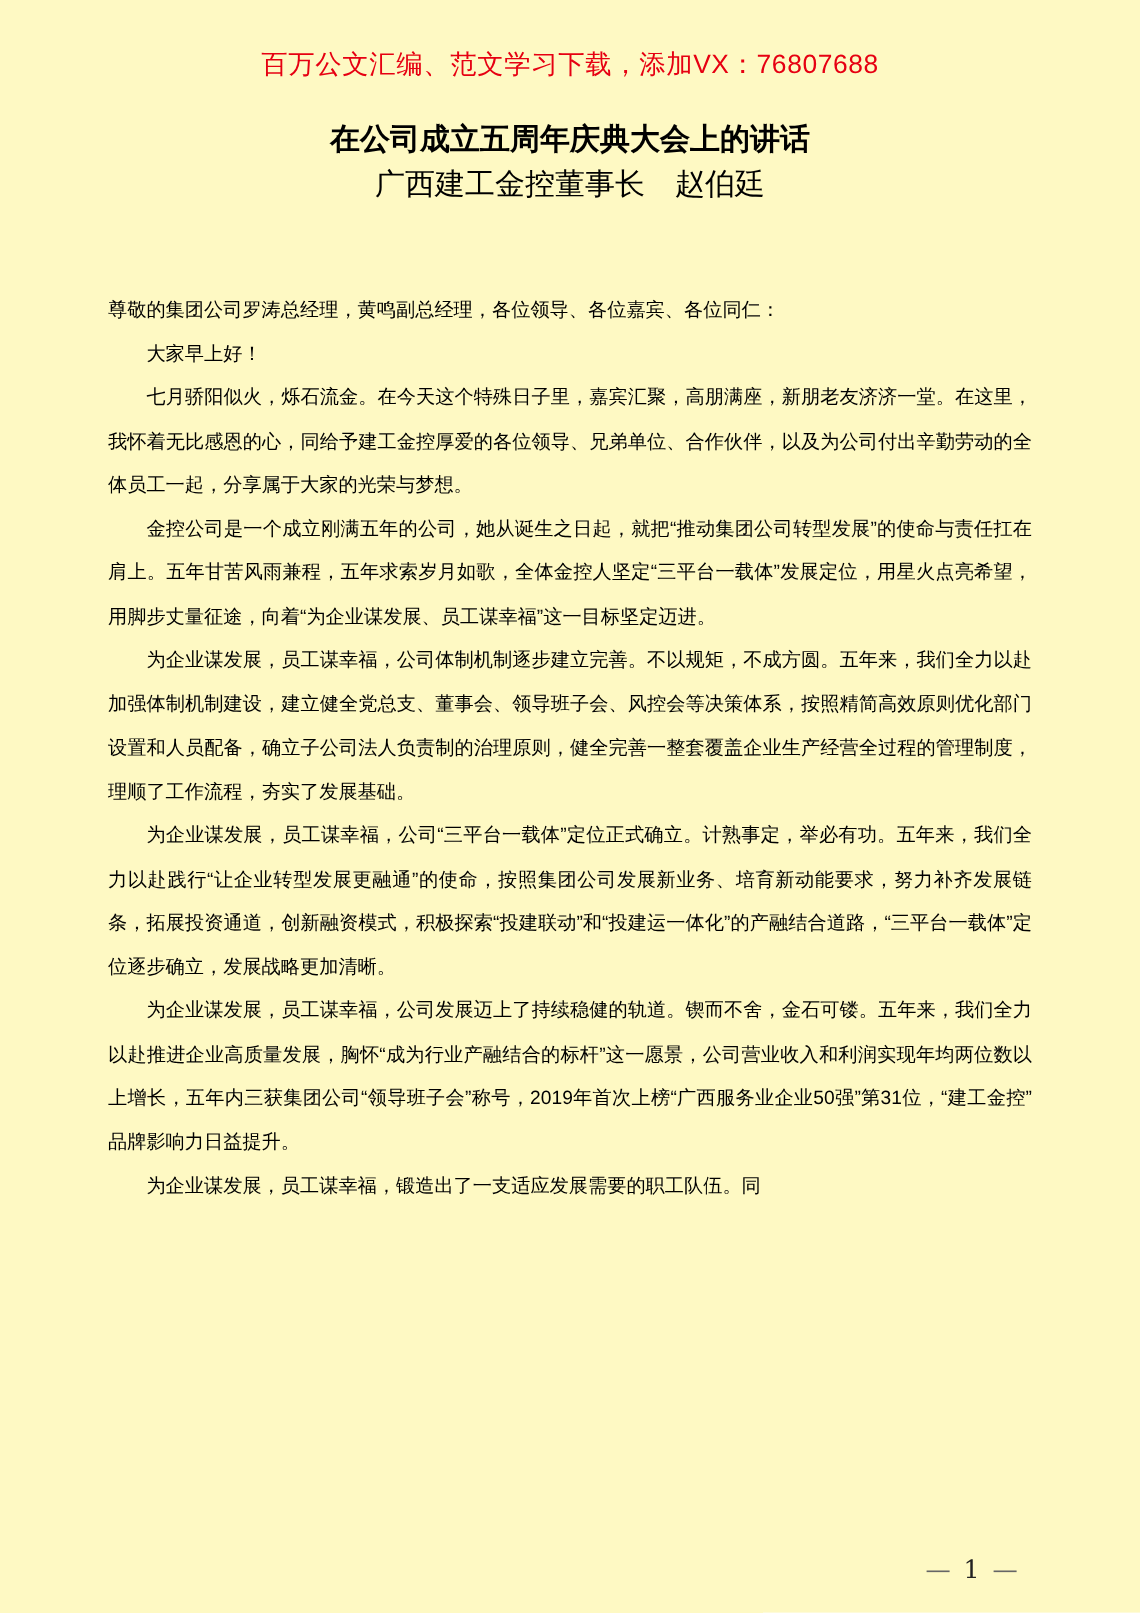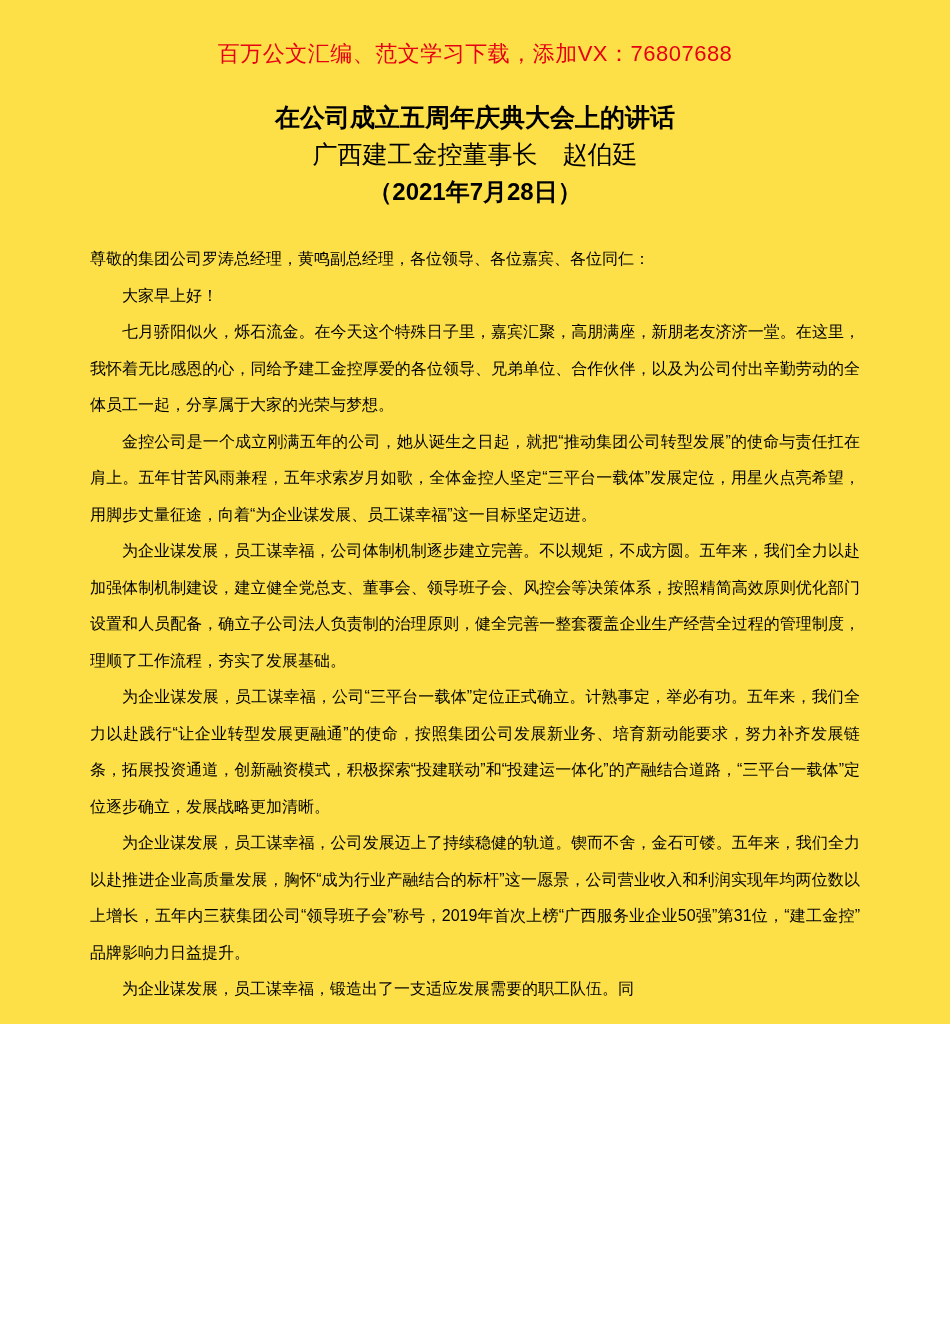--- a/index.html
+++ b/index.html
@@ -3,22 +3,22 @@
   <meta charset="utf-8">
   <style>
     html, body {
       margin: 0;
       padding: 0;
       background: #ffffff;
     }
     .doc-page {
       position: relative;
       width: 950px;
-      height: 1024px;
-      background: #fde047;
+      height: 1344px;
+      background: #fef9c3;
       font-family: "Liberation Sans", sans-serif;
       color: #000000;
       overflow: hidden;
     }
     .promo-banner {
       position: absolute;
       top: 42px;
       left: 0;
       width: 100%;
       text-align: center;
@@ -33,20 +33,21 @@
       top: 99px;
       left: 0;
       width: 100%;
       text-align: center;
     }
     .doc-title {
       font-size: 25px;
       line-height: 37px;
       font-weight: 700;
       margin: 0;
+      font-family: Liberation Mono, monospace;
     }
     .doc-byline {
       font-size: 25px;
       line-height: 37px;
       font-weight: 400;
       margin: 0;
       white-space: pre-wrap;
     }
     .doc-date {
       font-size: 24px;
@@ -89,21 +90,20 @@
 </head>
 <body>
 
 <div class="doc-page">
 
   <div class="promo-banner">百万公文汇编、范文学习下载，添加VX：76807688</div>
 
   <div class="title-block">
     <p class="doc-title">在公司成立五周年庆典大会上的讲话</p>
     <p class="doc-byline">广西建工金控董事长　赵伯廷</p>
-    <p class="doc-date">（2021年7月28日）</p>
   </div>
 
   <div class="doc-body">
     <p class="no-indent">尊敬的集团公司罗涛总经理，黄鸣副总经理，各位领导、各位嘉宾、各位同仁：</p>
     <p class="indent">大家早上好！</p>
     <p class="indent">七月骄阳似火，烁石流金。在今天这个特殊日子里，嘉宾汇聚，高朋满座，新朋老友济济一堂。在这里，我怀着无比感恩的心，同给予建工金控厚爱的各位领导、兄弟单位、合作伙伴，以及为公司付出辛勤劳动的全体员工一起，分享属于大家的光荣与梦想。</p>
     <p class="indent">金控公司是一个成立刚满五年的公司，她从诞生之日起，就把“推动集团公司转型发展”的使命与责任扛在肩上。五年甘苦风雨兼程，五年求索岁月如歌，全体金控人坚定“三平台一载体”发展定位，用星火点亮希望，用脚步丈量征途，向着“为企业谋发展、员工谋幸福”这一目标坚定迈进。</p>
     <p class="indent">为企业谋发展，员工谋幸福，公司体制机制逐步建立完善。不以规矩，不成方圆。五年来，我们全力以赴加强体制机制建设，建立健全党总支、董事会、领导班子会、风控会等决策体系，按照精简高效原则优化部门设置和人员配备，确立子公司法人负责制的治理原则，健全完善一整套覆盖企业生产经营全过程的管理制度，理顺了工作流程，夯实了发展基础。</p>
     <p class="indent">为企业谋发展，员工谋幸福，公司“三平台一载体”定位正式确立。计熟事定，举必有功。五年来，我们全力以赴践行“让企业转型发展更融通”的使命，按照集团公司发展新业务、培育新动能要求，努力补齐发展链条，拓展投资通道，创新融资模式，积极探索“投建联动”和“投建运一体化”的产融结合道路，“三平台一载体”定位逐步确立，发展战略更加清晰。</p>
     <p class="indent">为企业谋发展，员工谋幸福，公司发展迈上了持续稳健的轨道。锲而不舍，金石可镂。五年来，我们全力以赴推进企业高质量发展，胸怀“成为行业产融结合的标杆”这一愿景，公司营业收入和利润实现年均两位数以上增长，五年内三获集团公司“领导班子会”称号，2019年首次上榜“广西服务业企业50强”第31位，“建工金控”品牌影响力日益提升。</p>

